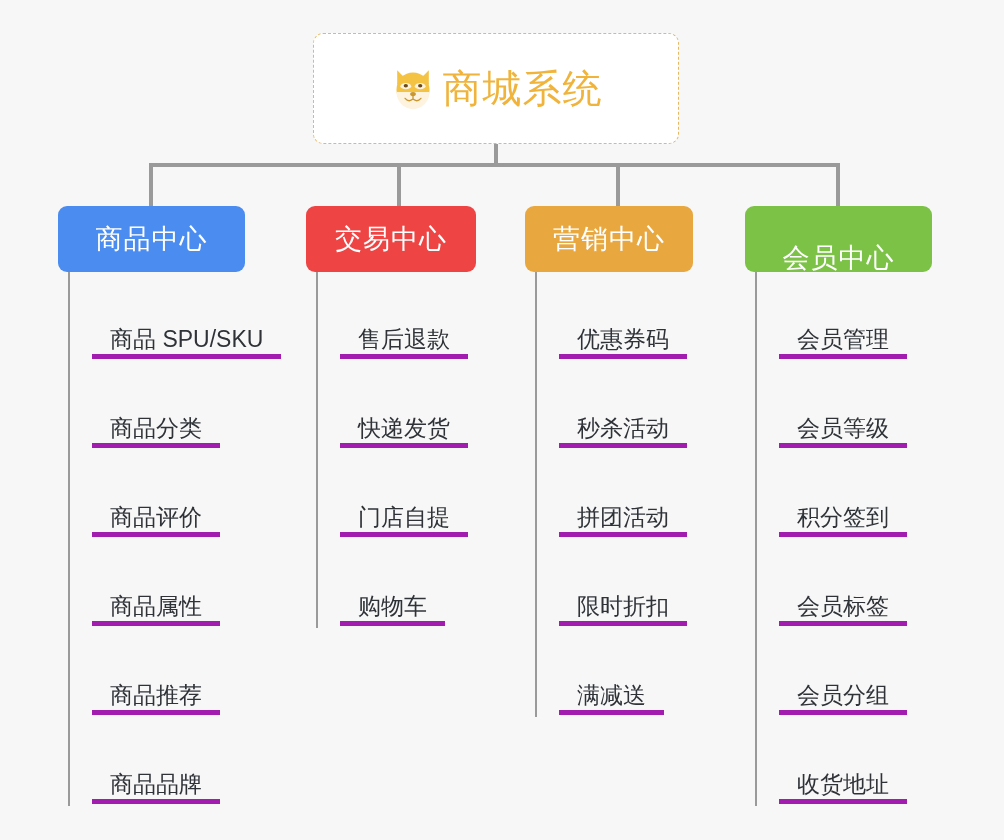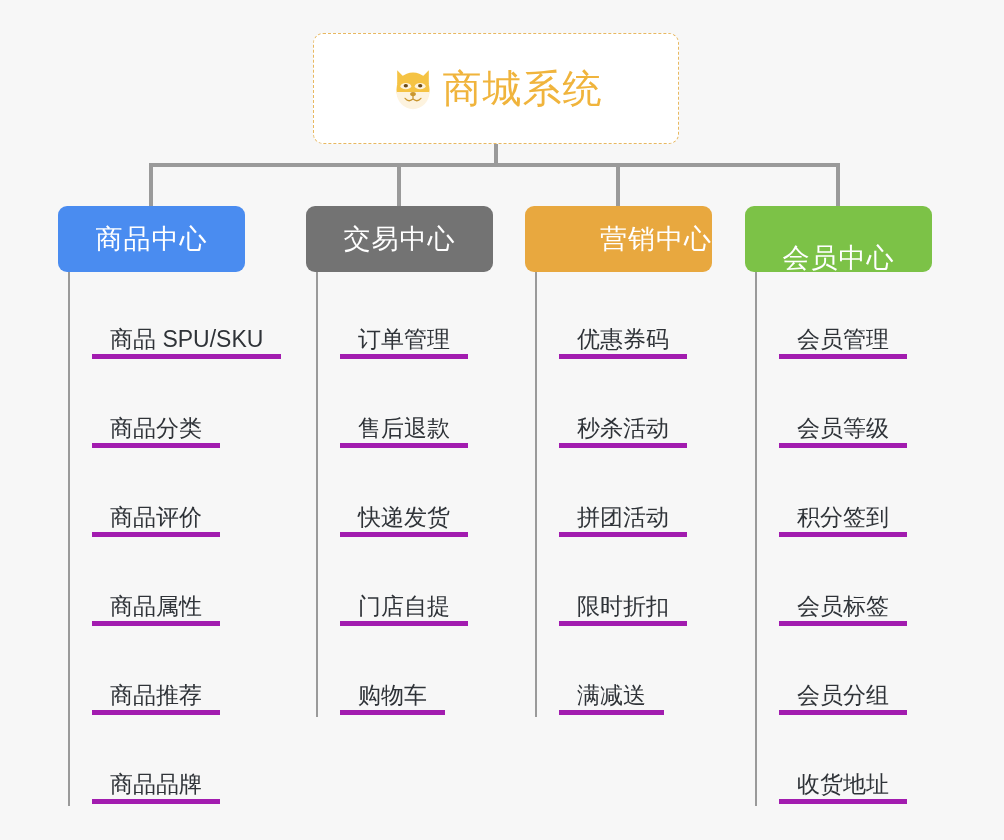--- a/index.html
+++ b/index.html
@@ -175,44 +175,41 @@
         <div class="leaf-item">
           <span class="leaf-label">商品推荐</span>
         </div>
         <div class="leaf-item">
           <span class="leaf-label">商品品牌</span>
         </div>
       </div>
     </div>
 
     <div class="column">
-      <div class="cat-header" style="margin-left:55px;width:187px;background:#737373;">
+      <div class="cat-header" style="margin-left:55px;width:170px;background:#ef4444;">
         <span>交易中心</span>
       </div>
       <div class="leaf-list" style="margin-left:65px;">
         <div class="leaf-item">
-          <span class="leaf-label">订单管理</span>
-        </div>
-        <div class="leaf-item">
           <span class="leaf-label">售后退款</span>
         </div>
         <div class="leaf-item">
           <span class="leaf-label">快递发货</span>
         </div>
         <div class="leaf-item">
           <span class="leaf-label">门店自提</span>
         </div>
         <div class="leaf-item">
           <span class="leaf-label">购物车</span>
         </div>
       </div>
     </div>
 
     <div class="column">
-      <div class="cat-header" style="margin-left:23px;width:187px;background:#e8a83f;justify-content:flex-end;">
+      <div class="cat-header" style="margin-left:23px;width:168px;background:#e8a83f;">
         <span>营销中心</span>
       </div>
       <div class="leaf-list" style="margin-left:33px;">
         <div class="leaf-item">
           <span class="leaf-label">优惠券码</span>
         </div>
         <div class="leaf-item">
           <span class="leaf-label">秒杀活动</span>
         </div>
         <div class="leaf-item">

